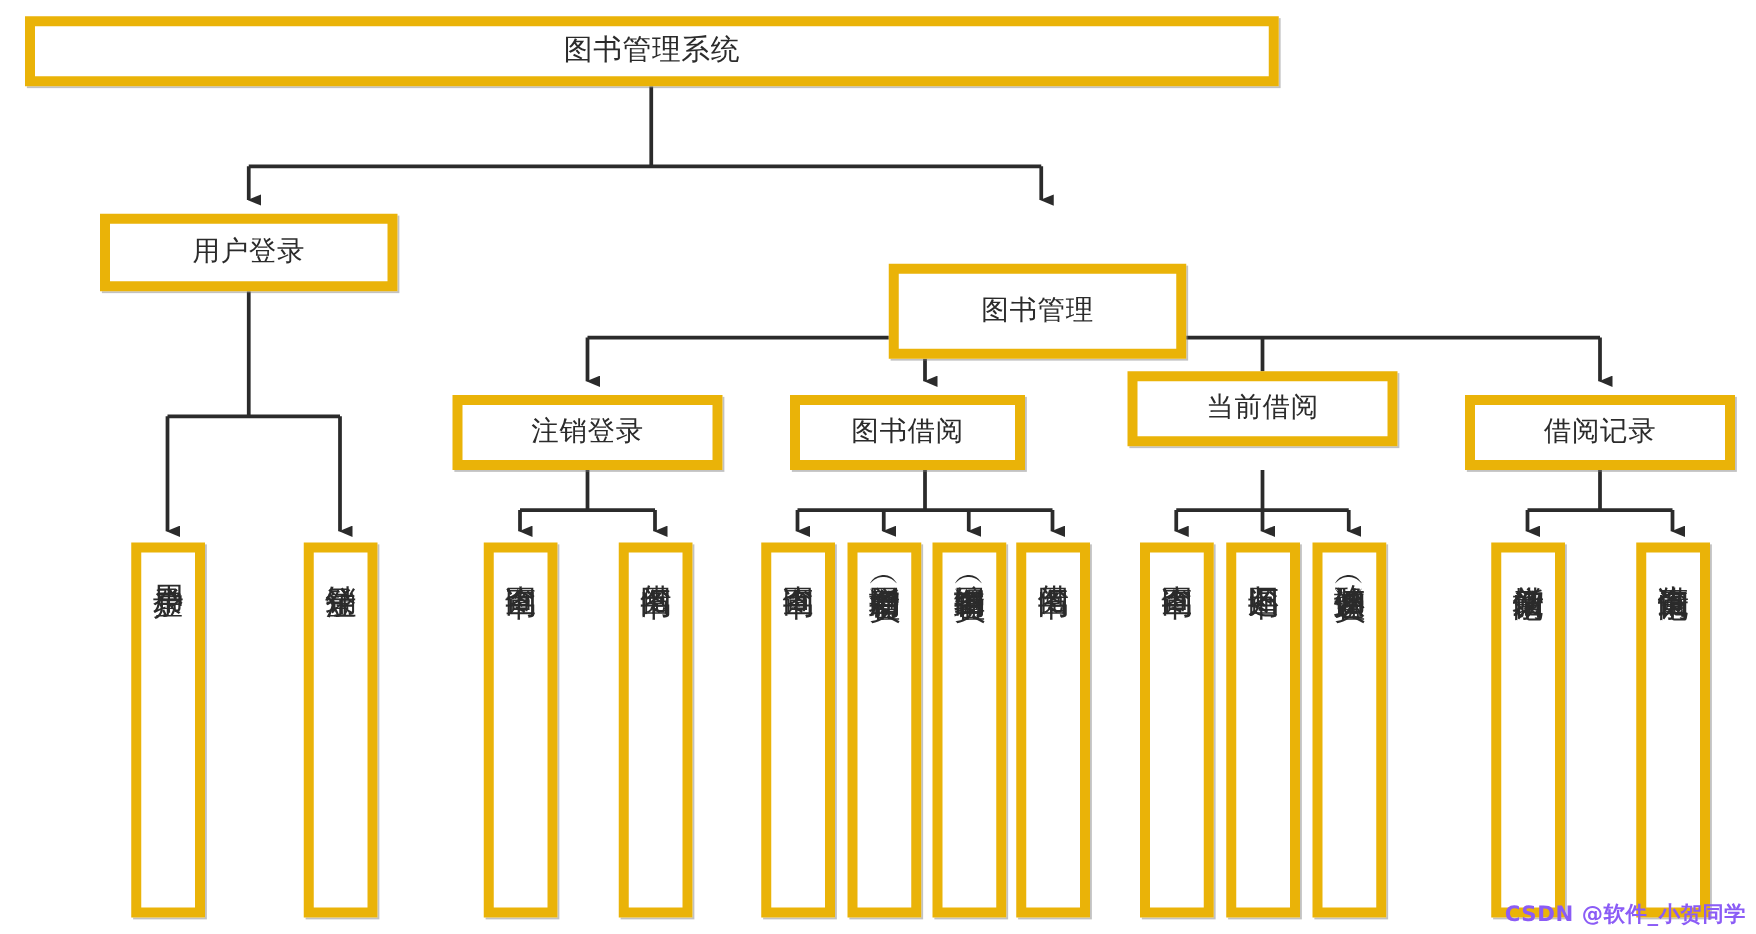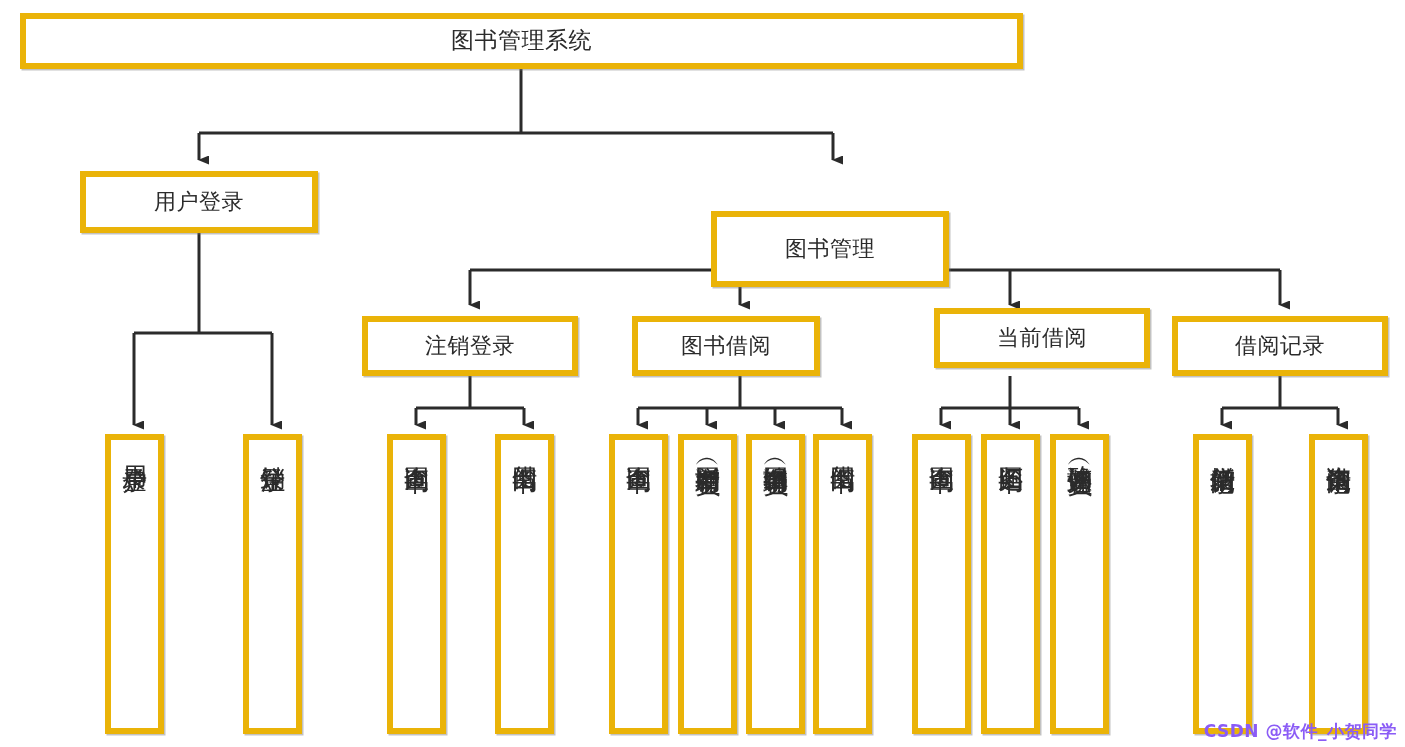--- a/index.html
+++ b/index.html
@@ -22,21 +22,21 @@
     position: absolute;
     left: 0;
     top: 0;
     width: 1405px;
     height: 747px;
     pointer-events: none;
   }
   .node {
     position: absolute;
     box-sizing: border-box;
-    border: 6px solid #eab308;
+    border: 8px solid #eab308;
     background: #ffffff;
     display: flex;
     align-items: center;
     justify-content: center;
     color: #2b2b2b;
     box-shadow: 1.5px 1.5px 0 rgba(120,120,120,0.45);
   }
   .node .label {
     display: block;
     text-align: center;
@@ -142,21 +142,21 @@
   <div class="node h" style="left:711px; top:171px; width:238px; height:76px;margin-top:40px;">
     <span class="label">图书管理</span>
   </div>
 
   <div class="node h" style="left:362px; top:316px; width:216px; height:60px;">
     <span class="label">注销登录</span>
   </div>
   <div class="node h" style="left:632px; top:316px; width:188px; height:60px;">
     <span class="label">图书借阅</span>
   </div>
-  <div class="node h" style="left:902px; top:308px; width:216px; height:60px;margin-left:32px;">
+  <div class="node h" style="left:902px; top:297px; width:216px; height:60px;">
     <span class="label">当前借阅</span>
   </div>
   <div class="node h" style="left:1172px; top:316px; width:216px; height:60px;">
     <span class="label">借阅记录</span>
   </div>
 
   <div class="node v" style="left:105px; top:434px; width:59px; height:300px;">
     <span class="label">用户登录</span>
   </div>
   <div class="node v" style="left:243px; top:434px; width:59px; height:300px;">

